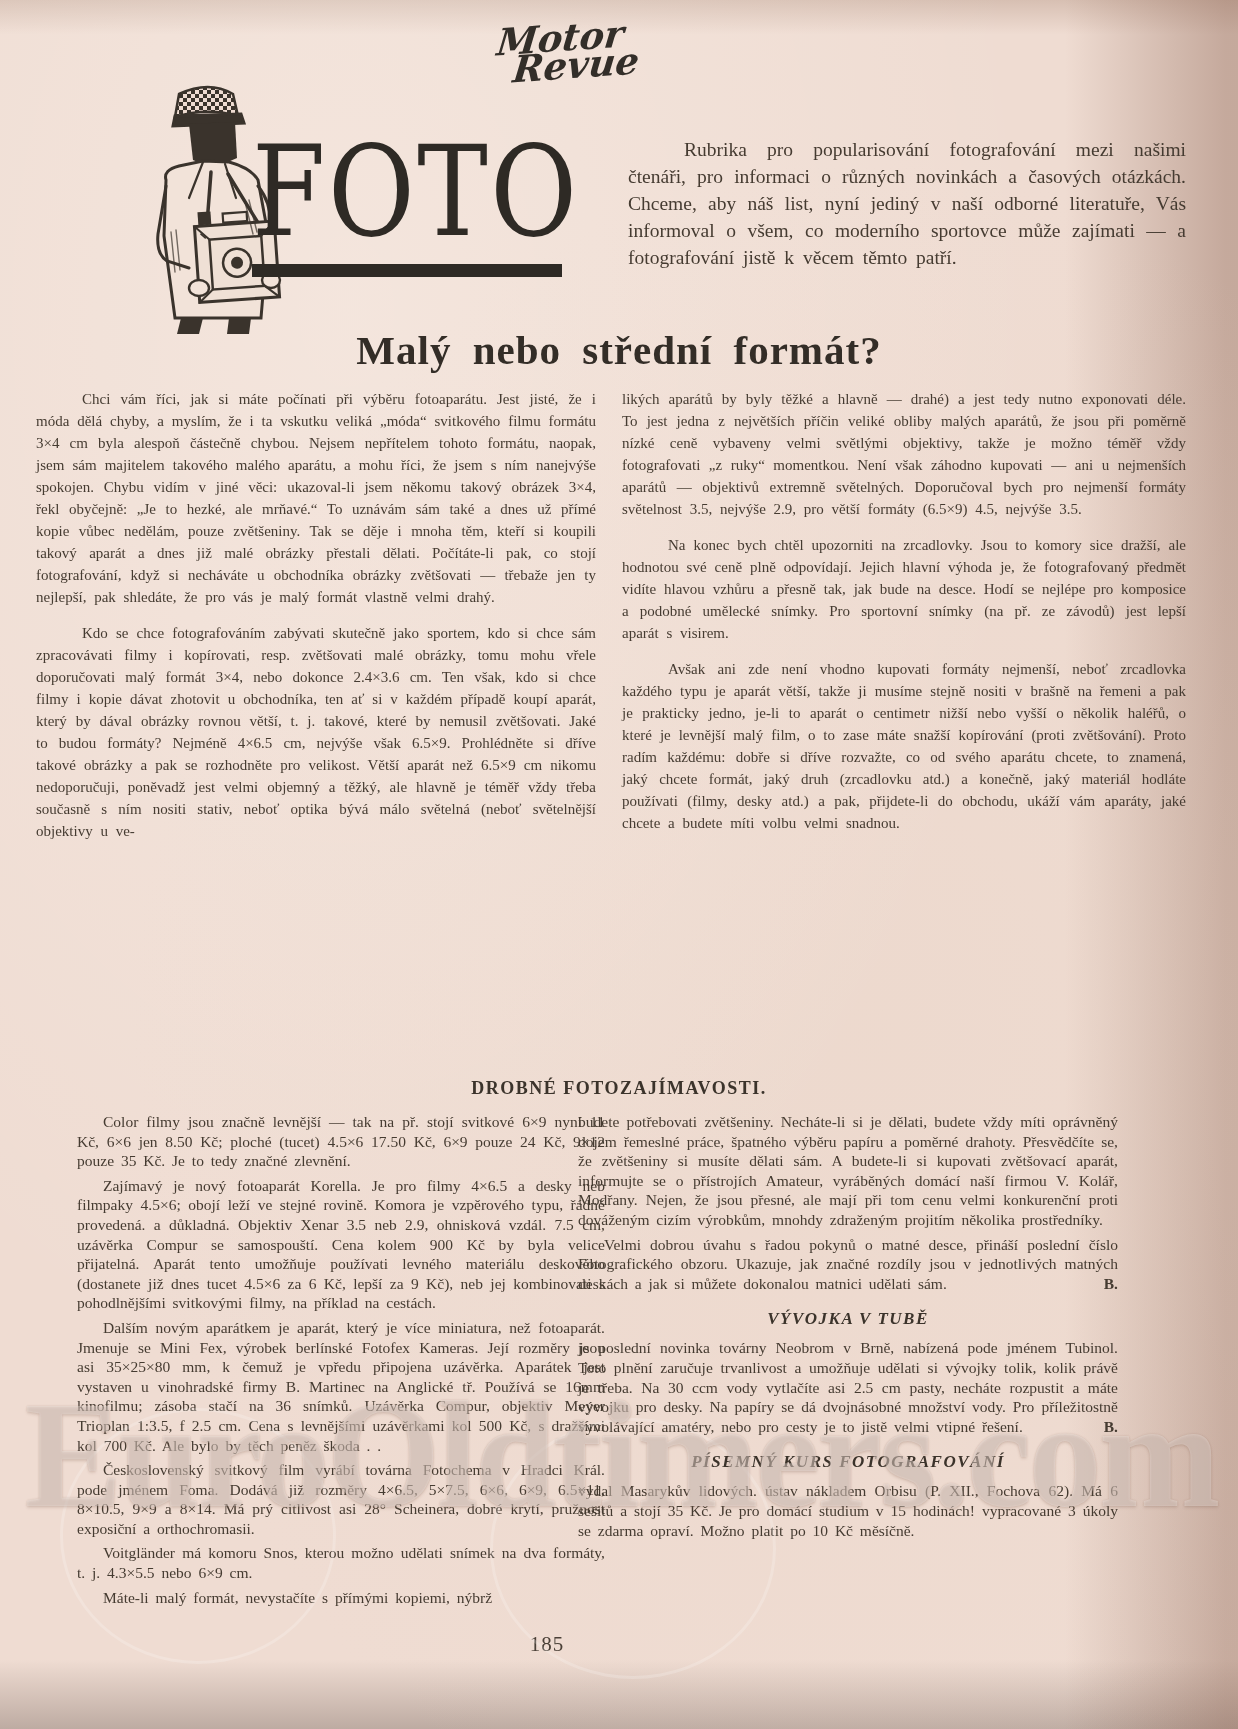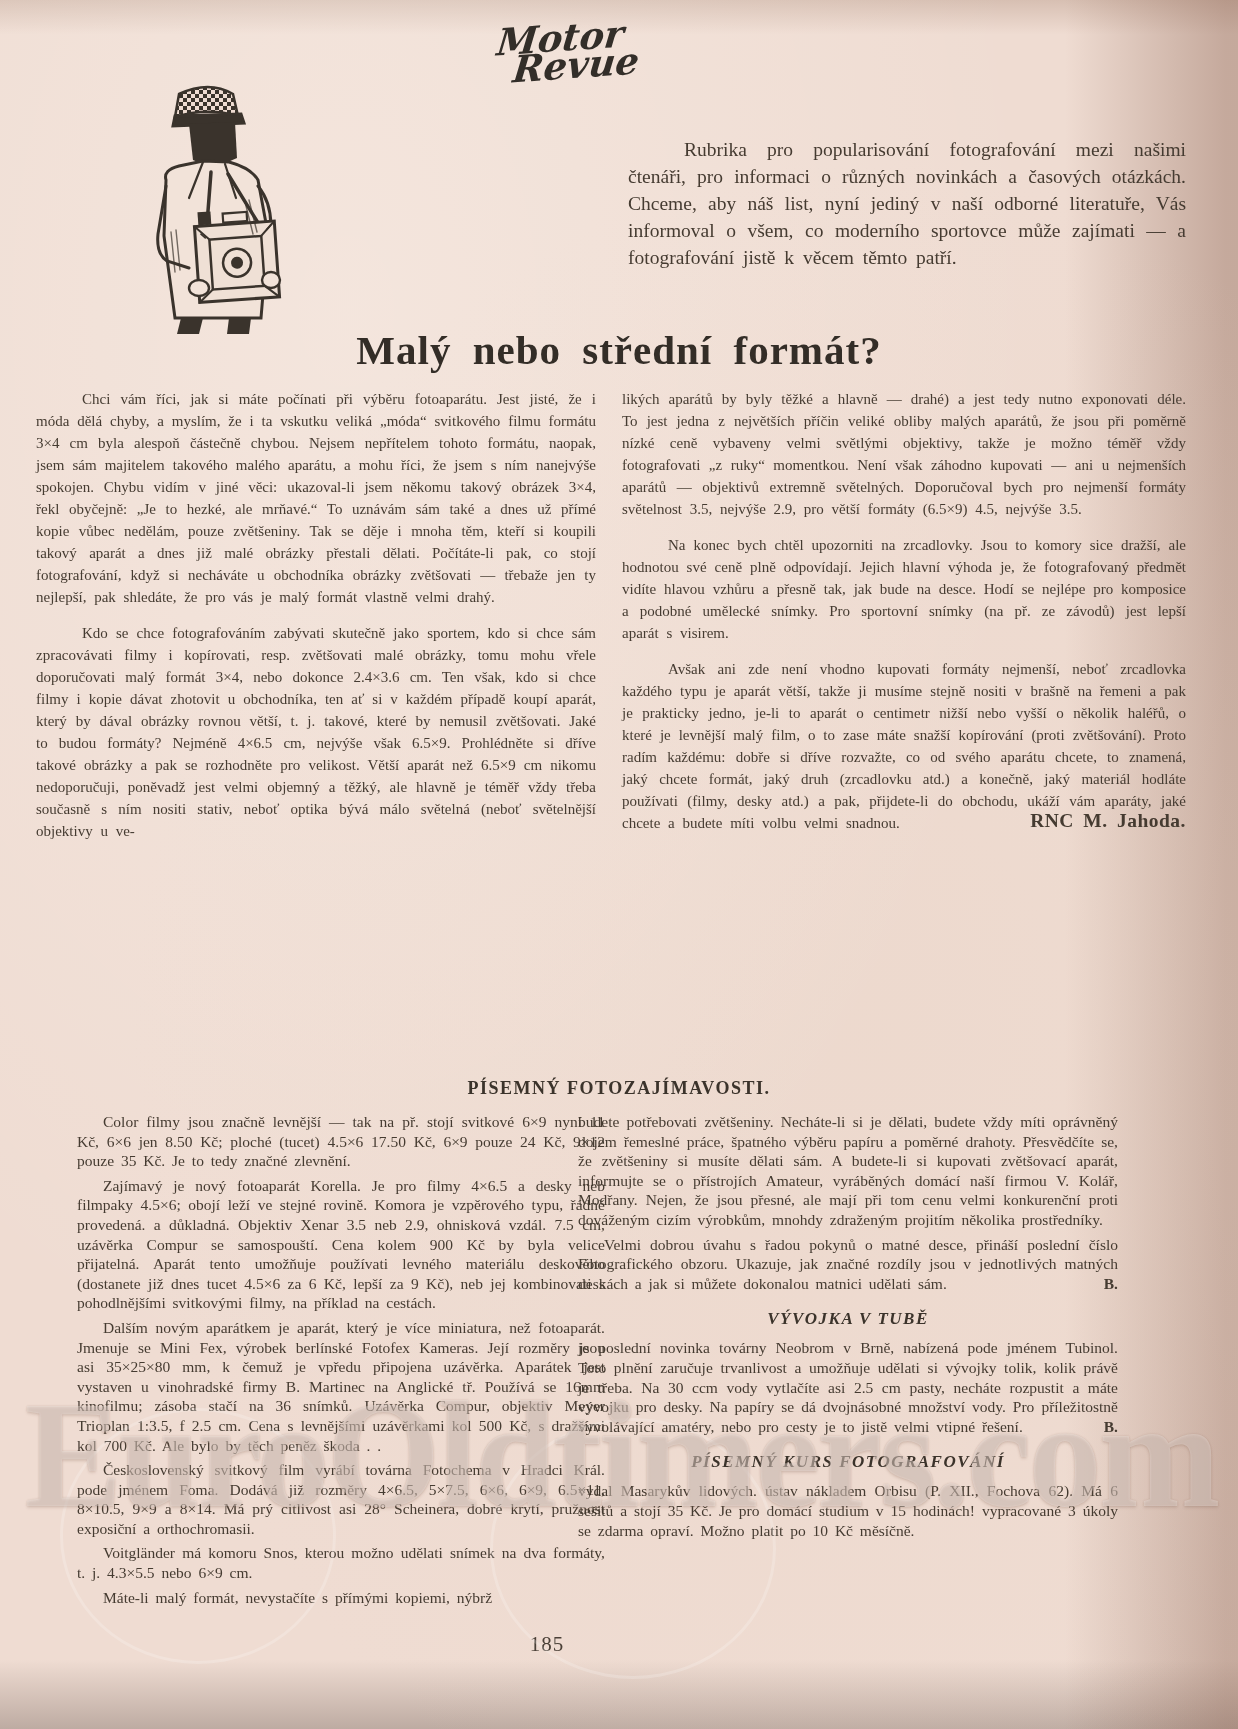--- a/index.html
+++ b/index.html
@@ -153,38 +153,41 @@
       <ellipse cx="136" cy="206" rx="10" ry="8" fill="#f2e3d9" stroke-width="2.4"></ellipse>
       <ellipse cx="208" cy="198" rx="9" ry="8" fill="#f2e3d9" stroke-width="2.4"></ellipse>
 
       <path d="M182,120 L190,152 M186,118 L194,150 M108,150 L112,190 M113,148 L117,188" stroke-width="1.4" opacity="0.7"></path>
 
       <path d="M118,236 L114,252 L136,252 L140,236 Z" fill="#3a332c" stroke="none"></path>
       <path d="M166,236 L164,252 L186,252 L188,236 Z" fill="#3a332c" stroke="none"></path>
     </g>
   </svg>
 
+  <div class="abs foto">
+    <div class="foto-text">FOTO</div>
+    <div class="foto-rule"></div>
+  </div>
 
   <p class="abs intro">Rubrika pro popularisování fotografování mezi našimi čtenáři, pro informaci o různých novinkách a časových otázkách. Chceme, aby náš list, nyní jediný v naší odborné literatuře, Vás informoval o všem, co moderního sportovce může zajímati — a fotografování jistě k věcem těmto patří.</p>
 
   <h1 class="abs title">Malý nebo střední formát?</h1>
 
   <div class="abs col main-left">
     <p class="para indent">Chci vám říci, jak si máte počínati při výběru fotoaparátu. Jest jisté, že i móda dělá chyby, a myslím, že i ta vskutku veliká „móda“ svitkového filmu formátu 3×4 cm byla alespoň částečně chybou. Nejsem nepřítelem tohoto formátu, naopak, jsem sám majitelem takového malého aparátu, a mohu říci, že jsem s ním nanejvýše spokojen. Chybu vidím v jiné věci: ukazoval-li jsem někomu takový obrázek 3×4, řekl obyčejně: „Je to hezké, ale mrňavé.“ To uznávám sám také a dnes už přímé kopie vůbec nedělám, pouze zvětšeniny. Tak se děje i mnoha těm, kteří si koupili takový aparát a dnes již malé obrázky přestali dělati. Počítáte-li pak, co stojí fotografování, když si necháváte u obchodníka obrázky zvětšovati — třebaže jen ty nejlepší, pak shledáte, že pro vás je malý formát vlastně velmi drahý.</p>
     <p class="para indent">Kdo se chce fotografováním zabývati skutečně jako sportem, kdo si chce sám zpracovávati filmy i kopírovati, resp. zvětšovati malé obrázky, tomu mohu vřele doporučovati malý formát 3×4, nebo dokonce 2.4×3.6 cm. Ten však, kdo si chce filmy i kopie dávat zhotovit u obchodníka, ten ať si v každém případě koupí aparát, který by dával obrázky rovnou větší, t. j. takové, které by nemusil zvětšovati. Jaké to budou formáty? Nejméně 4×6.5 cm, nejvýše však 6.5×9. Prohlédněte si dříve takové obrázky a pak se rozhodněte pro velikost. Větší aparát než 6.5×9 cm nikomu nedoporučuji, poněvadž jest velmi objemný a těžký, ale hlavně je téměř vždy třeba současně s ním nositi stativ, neboť optika bývá málo světelná (neboť světelnější objektivy u ve-</p>
   </div>
 
   <div class="abs col main-right">
     <p class="para">likých aparátů by byly těžké a hlavně — drahé) a jest tedy nutno exponovati déle. To jest jedna z největších příčin veliké obliby malých aparátů, že jsou při poměrně nízké ceně vybaveny velmi světlými objektivy, takže je možno téměř vždy fotografovati „z ruky“ momentkou. Není však záhodno kupovati — ani u nejmenších aparátů — objektivů extremně světelných. Doporučoval bych pro nejmenší formáty světelnost 3.5, nejvýše 2.9, pro větší formáty (6.5×9) 4.5, nejvýše 3.5.</p>
     <p class="para indent">Na konec bych chtěl upozorniti na zrcadlovky. Jsou to komory sice dražší, ale hodnotou své ceně plně odpovídají. Jejich hlavní výhoda je, že fotografovaný předmět vidíte hlavou vzhůru a přesně tak, jak bude na desce. Hodí se nejlépe pro komposice a podobné umělecké snímky. Pro sportovní snímky (na př. ze závodů) jest lepší aparát s visirem.</p>
     <p class="para indent">Avšak ani zde není vhodno kupovati formáty nejmenší, neboť zrcadlovka každého typu je aparát větší, takže ji musíme stejně nositi v brašně na řemeni a pak je prakticky jedno, je-li to aparát o centimetr nižší nebo vyšší o několik haléřů, o které je levnější malý film, o to zase máte snažší kopírování (proti zvětšování). Proto radím každému: dobře si dříve rozvažte, co od svého aparátu chcete, to znamená, jaký chcete formát, jaký druh (zrcadlovku atd.) a konečně, jaký materiál hodláte používati (filmy, desky atd.) a pak, přijdete-li do obchodu, ukáží vám aparáty, jaké chcete a budete míti volbu velmi snadnou.</p>
-    <div class="byline">RNC M. Jahoda.</div>
-  </div>
-
-  <h2 class="abs news-heading">PÍSEMNÝ FOTOZAJÍMAVOSTI.</h2>
+  </div>
+
+  <h2 class="abs news-heading">DROBNÉ FOTOZAJÍMAVOSTI.</h2>
 
   <div class="abs col news-left">
     <p class="spara indent2">Color filmy jsou značně levnější — tak na př. stojí svitkové 6×9 nyní 11 Kč, 6×6 jen 8.50 Kč; ploché (tucet) 4.5×6 17.50 Kč, 6×9 pouze 24 Kč, 9×12 pouze 35 Kč. Je to tedy značné zlevnění.</p>
     <p class="spara indent2">Zajímavý je nový fotoaparát Korella. Je pro filmy 4×6.5 a desky neb filmpaky 4.5×6; obojí leží ve stejné rovině. Komora je vzpěrového typu, řádně provedená. a důkladná. Objektiv Xenar 3.5 neb 2.9, ohnisková vzdál. 7.5 cm, uzávěrka Compur se samospouští. Cena kolem 900 Kč by byla velice přijatelná. Aparát tento umožňuje používati levného materiálu deskového (dostanete již dnes tucet 4.5×6 za 6 Kč, lepší za 9 Kč), neb jej kombinovati s pohodlnějšími svitkovými filmy, na příklad na cestách.</p>
     <p class="spara indent2">Dalším novým aparátkem je aparát, který je více miniatura, než fotoaparát. Jmenuje se Mini Fex, výrobek berlínské Fotofex Kameras. Její rozměry jsou asi 35×25×80 mm, k čemuž je vpředu připojena uzávěrka. Aparátek jest vystaven u vinohradské firmy B. Martinec na Anglické tř. Používá se 16mm kinofilmu; zásoba stačí na 36 snímků. Uzávěrka Compur, objektiv Meyer Trioplan 1:3.5, f 2.5 cm. Cena s levnějšími uzávěrkami kol 500 Kč, s dražšími kol 700 Kč. Ale bylo by těch peněz škoda . .</p>
     <p class="spara indent2">Československý svitkový film vyrábí továrna Fotochema v Hradci Král. pode jménem Foma. Dodává již rozměry 4×6.5, 5×7.5, 6×6, 6×9, 6.5×11, 8×10.5, 9×9 a 8×14. Má prý citlivost asi 28° Scheinera, dobré krytí, pružnost exposiční a orthochromasii.</p>
     <p class="spara indent2">Voitgländer má komoru Snos, kterou možno udělati snímek na dva formáty, t. j. 4.3×5.5 nebo 6×9 cm.</p>
     <p class="spara indent2">Máte-li malý formát, nevystačíte s přímými kopiemi, nýbrž</p>
   </div>
 

